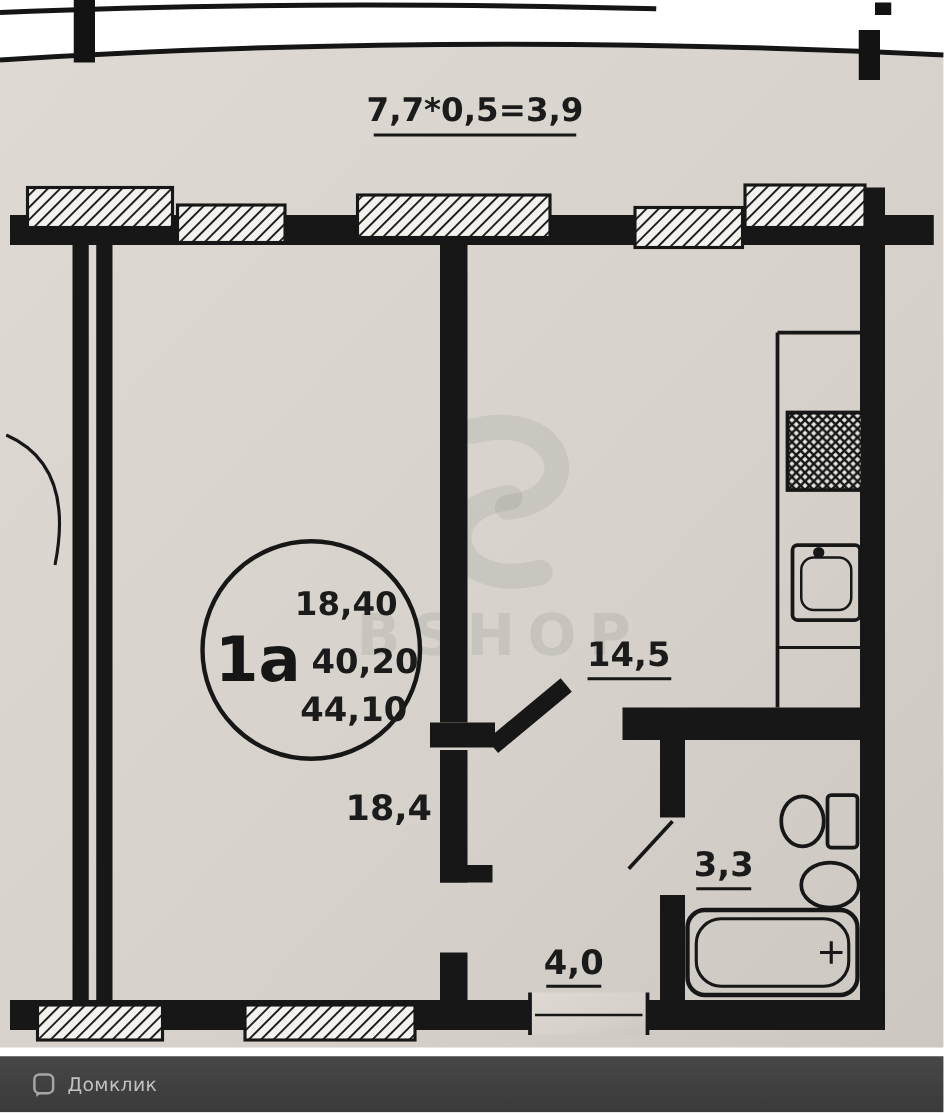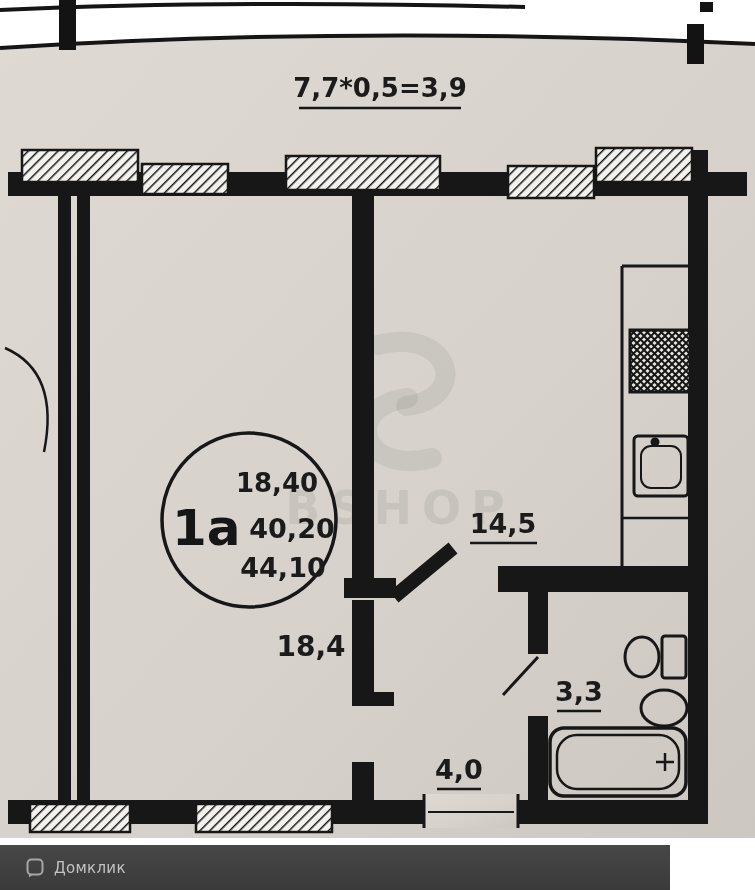--- a/index.html
+++ b/index.html
@@ -4,21 +4,21 @@
 <style>
   html,body{margin:0;padding:0;background:#ffffff;}
   .stage{position:relative;width:755px;height:890px;background:#ffffff;overflow:hidden;
          font-family:"DejaVu Sans",sans-serif;}
   svg{display:block;}
   .ink{stroke:#171717;}
   .lbl{font-family:"DejaVu Sans",sans-serif;font-weight:600;fill:#1b1b1b;}
   .lbl-big{font-family:"DejaVu Sans",sans-serif;font-weight:700;fill:#161616;}
   .wm{opacity:0.10;fill:#444;}
   .wm-stroke{opacity:0.09;stroke:#444;fill:none;stroke-linecap:round;}
-  .footer{position:absolute;left:0;top:845px;width:670px;height:45px;
+  .footer{position:absolute;left:0;top:845px;width:755px;height:45px;
           background:linear-gradient(#474747,#3a3a3a);display:flex;align-items:center;
           padding-left:26px;box-sizing:border-box;gap:9px;}
   .footer .brand{color:#c2c2c2;font-size:15px;letter-spacing:.3px;}
 </style>
 </head>
 <body>
 
 <div class="stage">
 
 <svg width="755" height="845" viewBox="0 0 755 845">

